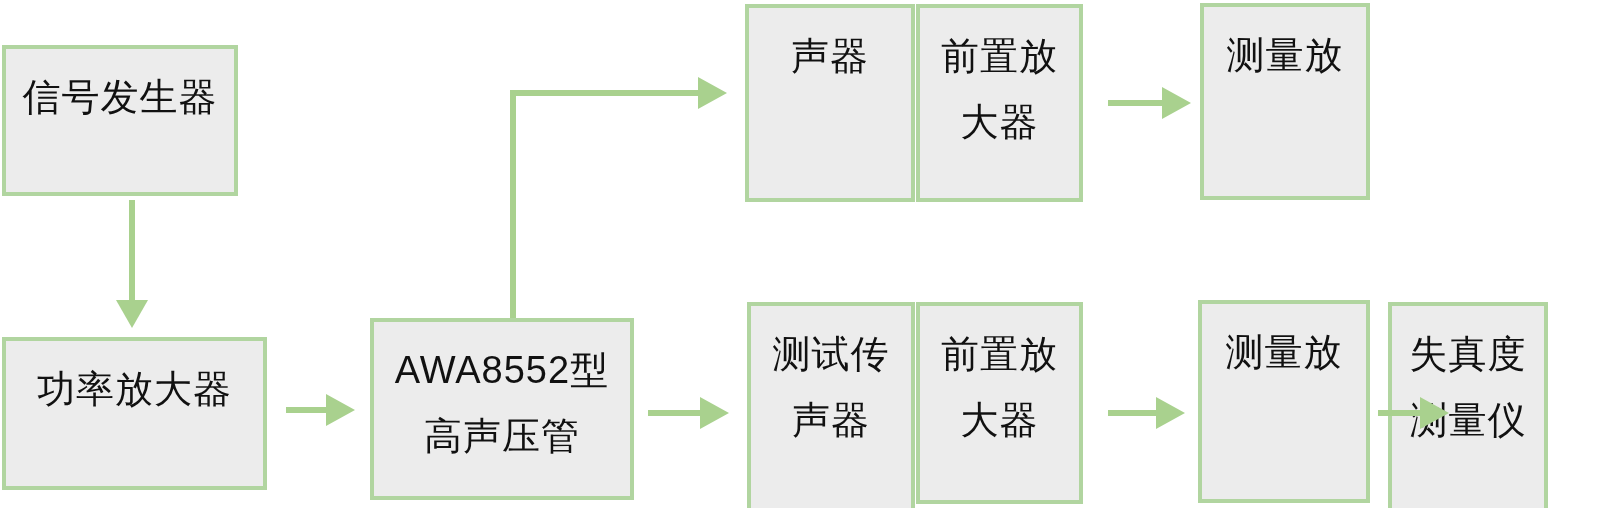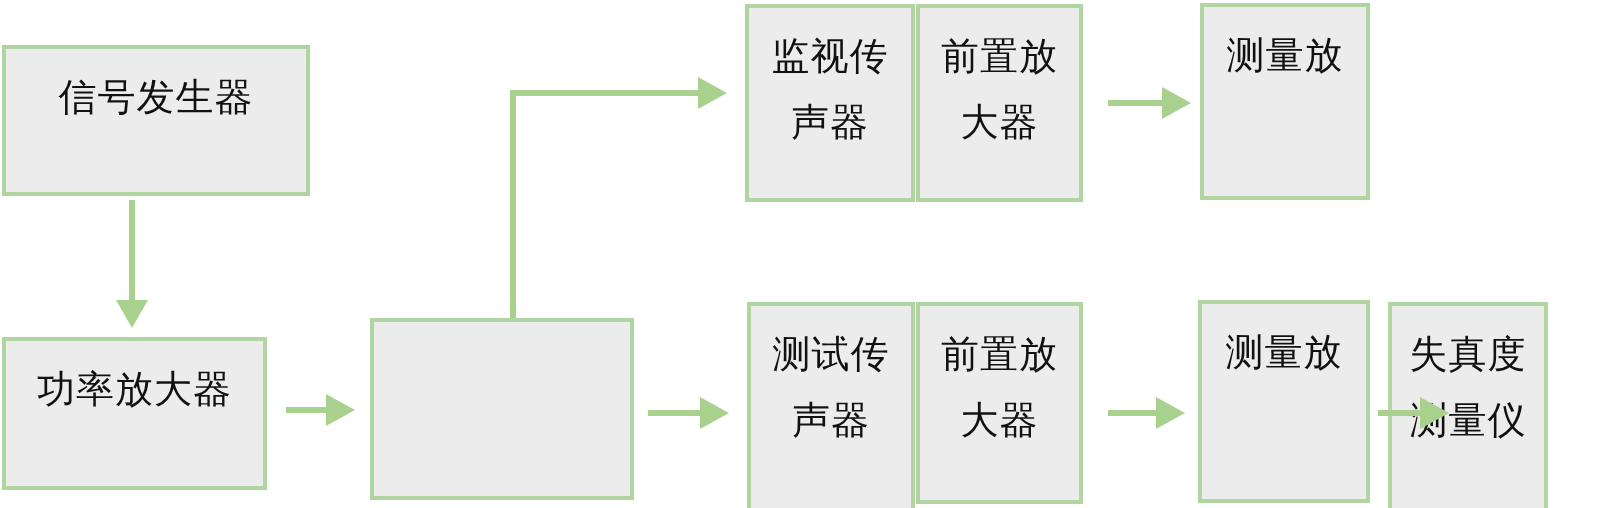--- a/index.html
+++ b/index.html
@@ -24,21 +24,21 @@
     border:4px solid var(--box-border);
     color:var(--text);
     font-size:38px;
     line-height:66px;
     text-align:center;
     padding-top:15px;
     letter-spacing:1px;
   }
   .node .ln{display:block;white-space:nowrap;}
   
-  .n-signal     {left:2px;   top:45px;  width:308px; height:151px;}
+  .n-signal     {left:2px;   top:45px;  width:236px; height:151px;}
   .n-power      {left:2px;   top:337px; width:265px; height:153px;}
   .n-awa        {left:370px; top:318px; width:264px; height:182px;}
   .n-monitor    {left:745px; top:4px;   width:170px; height:198px;}
   .n-preamp-t   {left:916px; top:4px;   width:167px; height:198px;}
   .n-amp-a      {left:1200px;top:3px;   width:170px; height:197px;}
   .n-test       {left:747px; top:302px; width:168px; height:220px;}
   .n-preamp-b   {left:916px; top:302px; width:167px; height:202px;}
   .n-amp-b      {left:1198px;top:300px; width:172px; height:203px;}
   .n-distortion {left:1388px;top:302px; width:160px; height:211px;}
   
@@ -65,24 +65,25 @@
 
   <div class="node n-signal">
     <span class="ln">信号发生器</span>
   </div>
 
   <div class="node n-power">
     <span class="ln">功率放大器</span>
   </div>
 
   <div class="node n-awa">
+    <span class="ln">AWA8552型</span>
+    <span class="ln">高声压管</span>
   </div>
 
   <div class="node n-monitor">
-    <span class="ln">监视传</span>
     <span class="ln">声器</span>
   </div>
 
   <div class="node n-preamp-t">
     <span class="ln">前置放</span>
     <span class="ln">大器</span>
   </div>
 
   <div class="node n-amp-a">
     <span class="ln">测量放</span>

